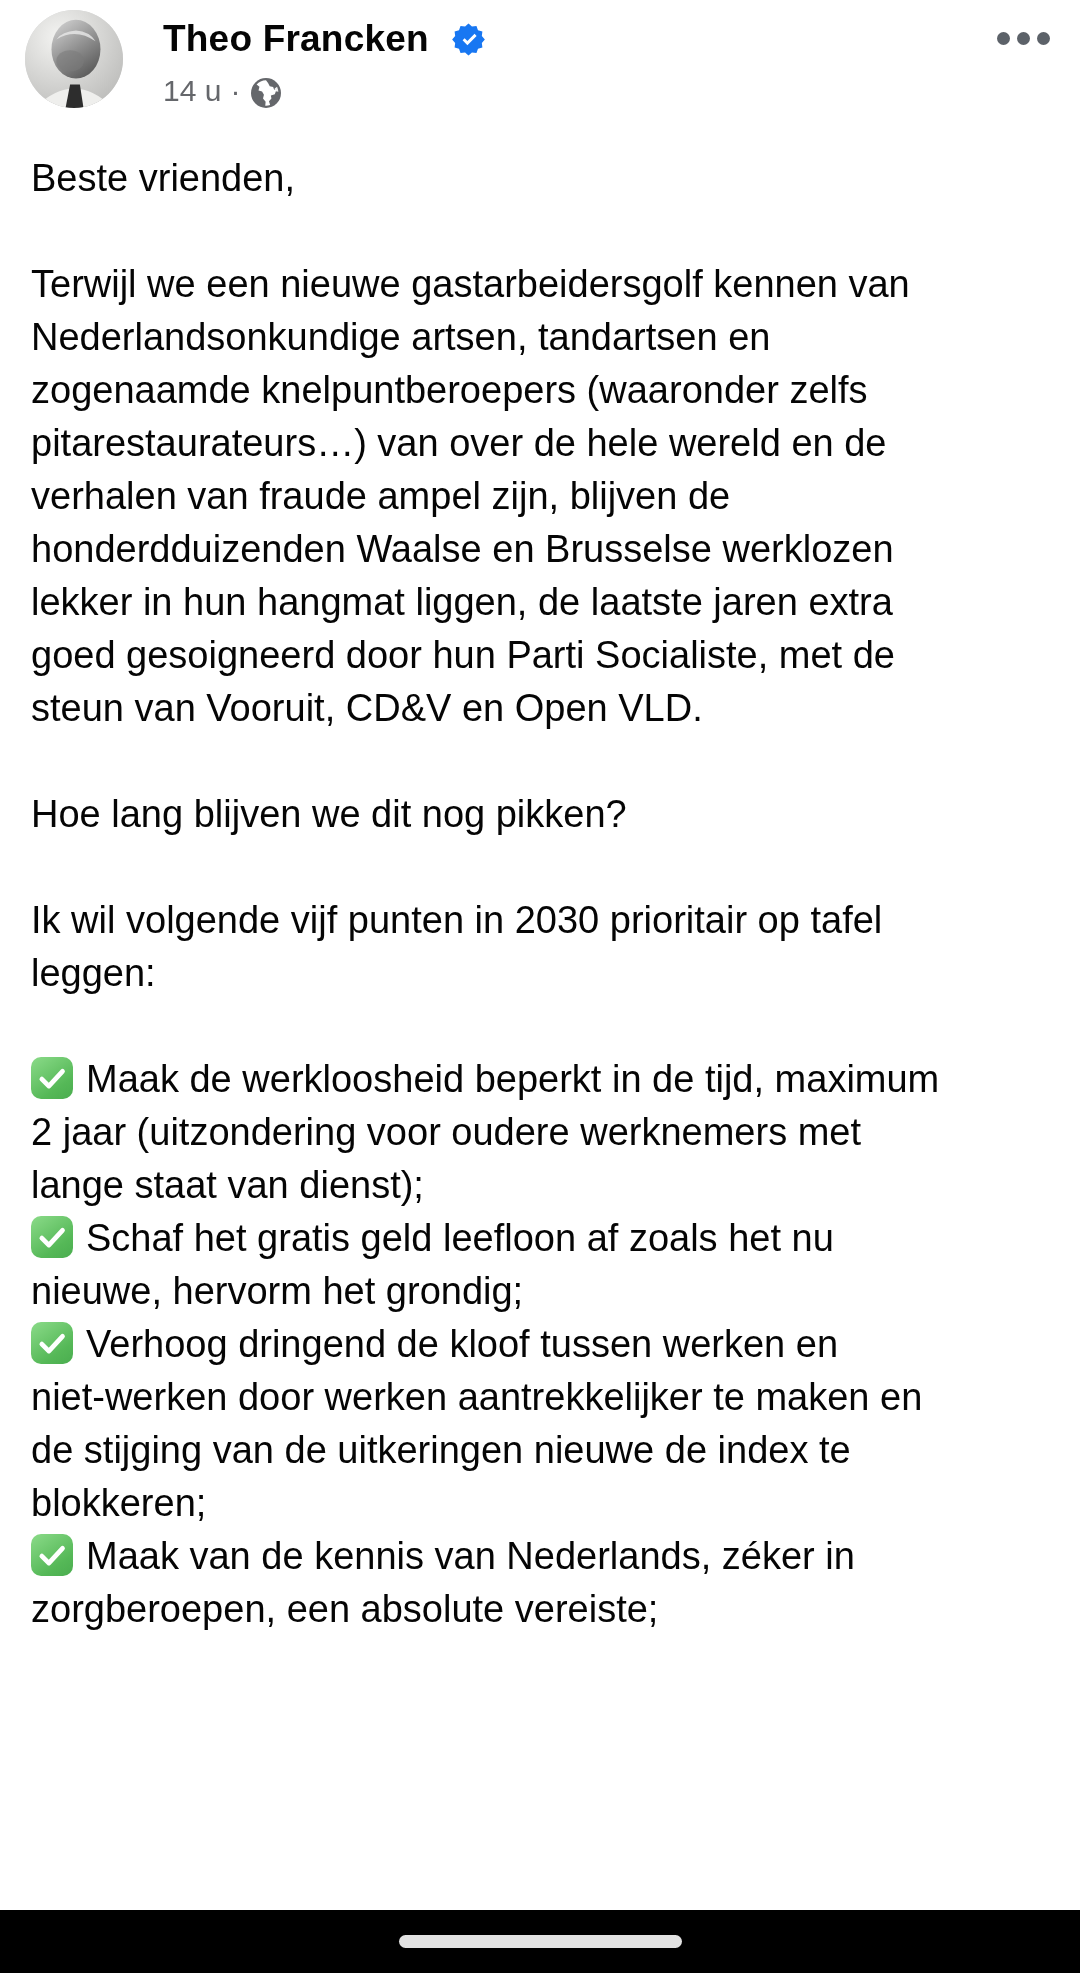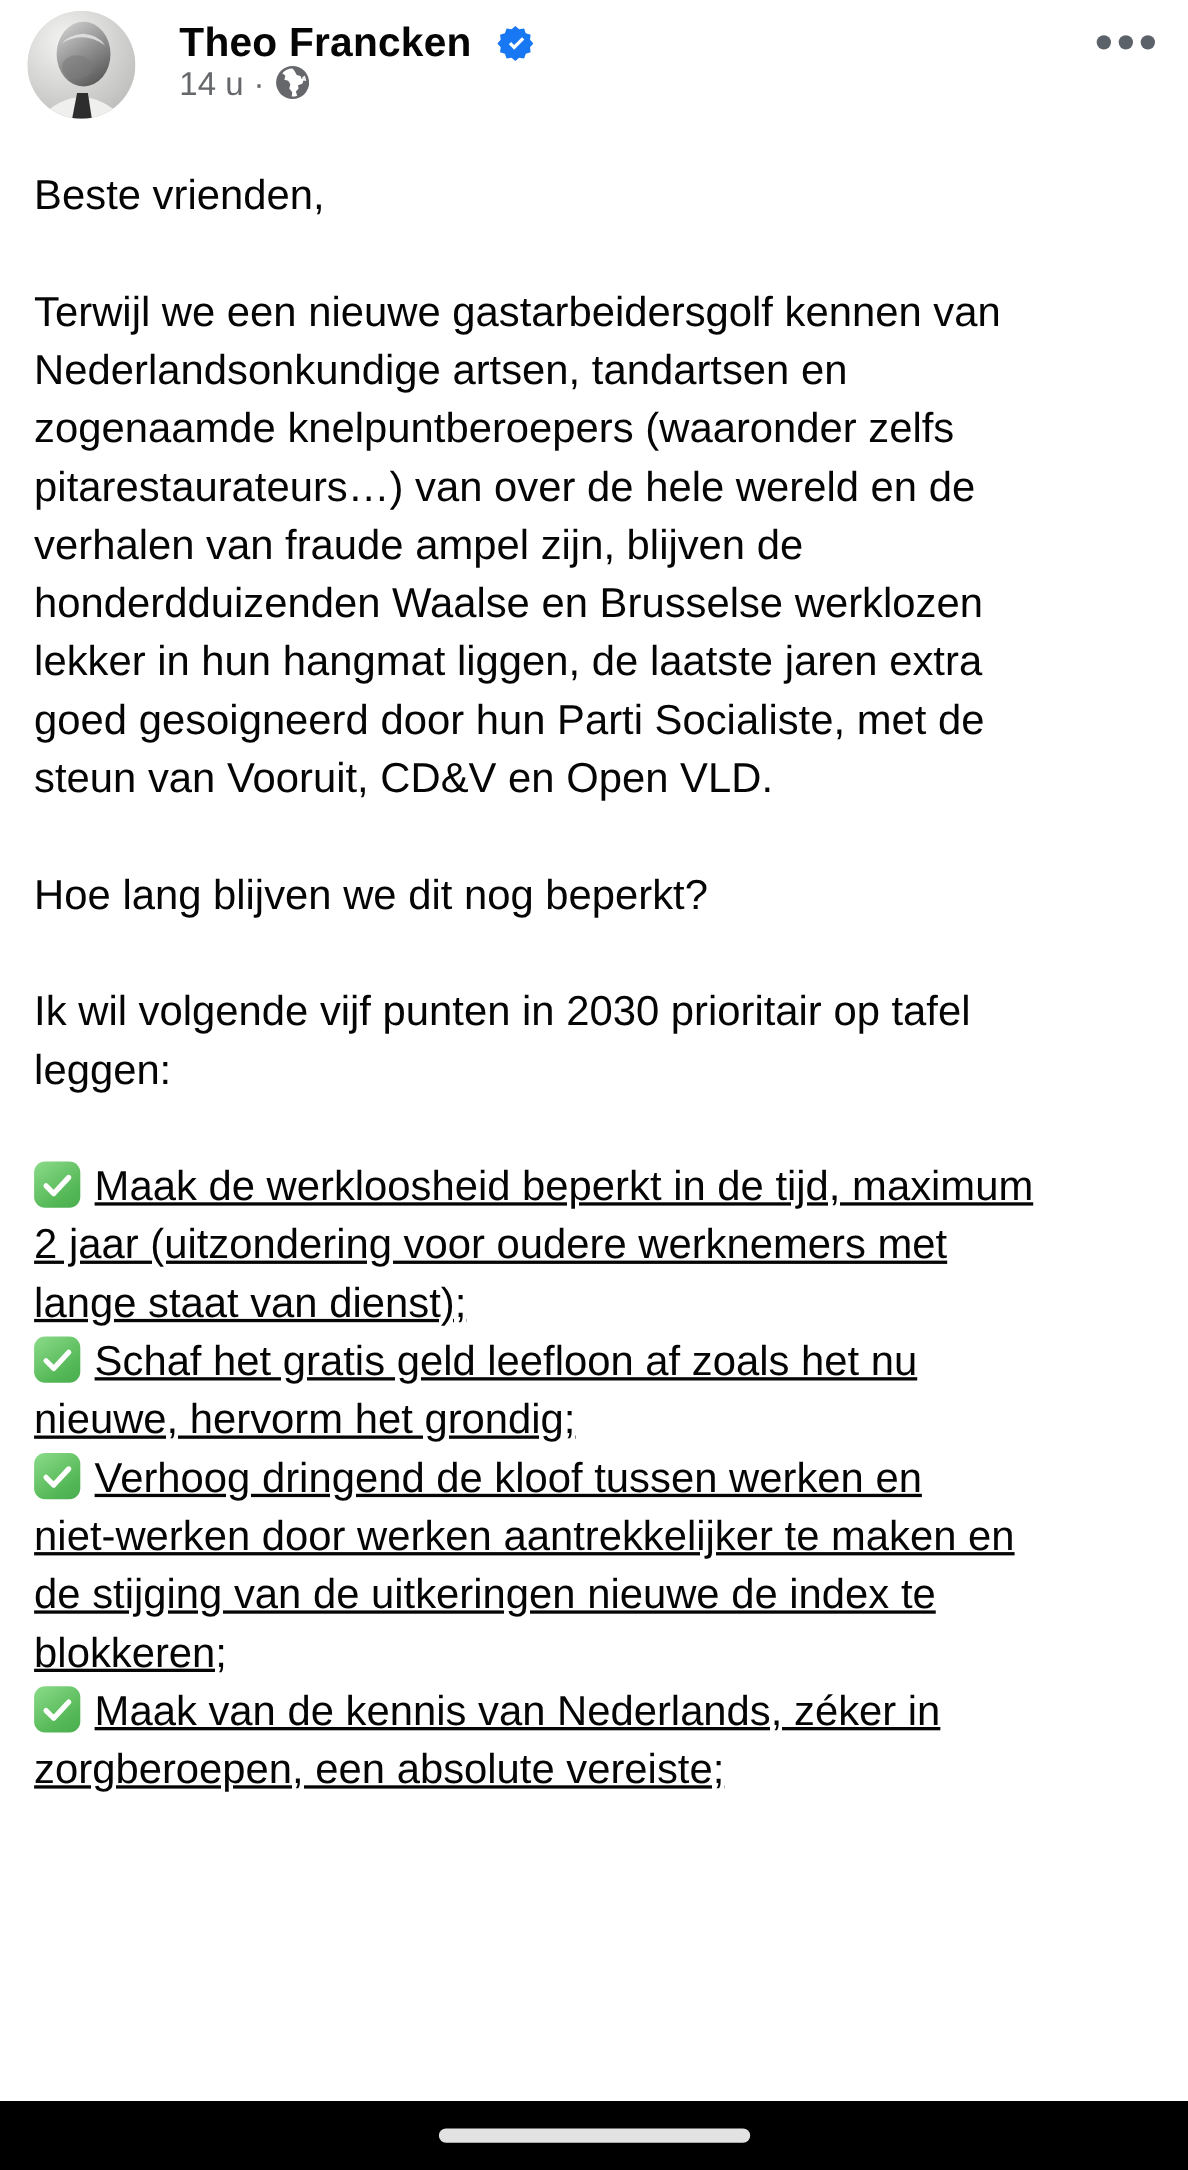--- a/index.html
+++ b/index.html
@@ -28,42 +28,42 @@
   .header-info{margin-left:40px;padding-top:8px;}
   .name-row{display:flex;align-items:center;gap:23px;}
   .author-name{
     font-size:37px;
     font-weight:700;
     letter-spacing:.2px;
     color:#050505;
   }
   .verified-badge{width:33px;height:33px;display:block;}
   .meta-row{
-    display:flex;align-items:flex-start;gap:9px;
-    margin-top:0;
+    display:flex;align-items:flex-end;gap:9px;
+    margin-top:14px;
     font-size:30px;color:#65676B;
   }
   .globe{width:30px;height:30px;display:block;margin-left:2px;}
   .menu-button{
     margin-left:auto;
     display:flex;gap:7px;
     padding-top:22px;
   }
   .dot{width:13px;height:13px;border-radius:50%;background:#5c6269;}
   
   .post-body{
     padding:44px 40px 0 31px;
     font-size:38px;
     line-height:53px;
     color:#050505;
   }
   .post-body p{margin:0;white-space:pre-line;}
   .para{margin:0 0 53px !important;}
   .check-list{margin:0 0 53px;}
-  .check-item{margin:0;text-decoration:underline;}
+  .check-item{margin:0;}
   .check-icon{
     display:inline-block;
     width:42px;height:42px;
     border-radius:10px;
     background:linear-gradient(145deg,#8bdb89 0%,#55b857 70%,#4aad4f 100%);
     vertical-align:-7px;
     margin-right:13px;
   }
   .check-icon svg{display:block;width:100%;height:100%;}
   .check-text{white-space:pre-line;}
@@ -134,21 +134,21 @@
   <p class="para">Beste vrienden,</p>
   <p class="para">Terwijl we een nieuwe gastarbeidersgolf kennen van
 Nederlandsonkundige artsen, tandartsen en
 zogenaamde knelpuntberoepers (waaronder zelfs
 pitarestaurateurs…) van over de hele wereld en de
 verhalen van fraude ampel zijn, blijven de
 honderdduizenden Waalse en Brusselse werklozen
 lekker in hun hangmat liggen, de laatste jaren extra
 goed gesoigneerd door hun Parti Socialiste, met de
 steun van Vooruit, CD&amp;V en Open VLD.</p>
-  <p class="para">Hoe lang blijven we dit nog beperkt?</p>
+  <p class="para">Hoe lang blijven we dit nog pikken?</p>
   <p class="para">Ik wil volgende vijf punten in 2030 prioritair op tafel
 leggen:</p>
   <div class="check-list">
     <p class="check-item"><span class="check-icon"><svg viewBox="0 0 24 24" xmlns="http://www.w3.org/2000/svg">
             <path d="M6.2 12.6l4 4L18 8.2" stroke="#ffffff" stroke-width="2.7" fill="none" stroke-linecap="round" stroke-linejoin="round"></path>
           </svg></span><span class="check-text">Maak de werkloosheid beperkt in de tijd, maximum
 2 jaar (uitzondering voor oudere werknemers met
 lange staat van dienst);</span></p>
   <p class="check-item"><span class="check-icon"><svg viewBox="0 0 24 24" xmlns="http://www.w3.org/2000/svg">
             <path d="M6.2 12.6l4 4L18 8.2" stroke="#ffffff" stroke-width="2.7" fill="none" stroke-linecap="round" stroke-linejoin="round"></path>

